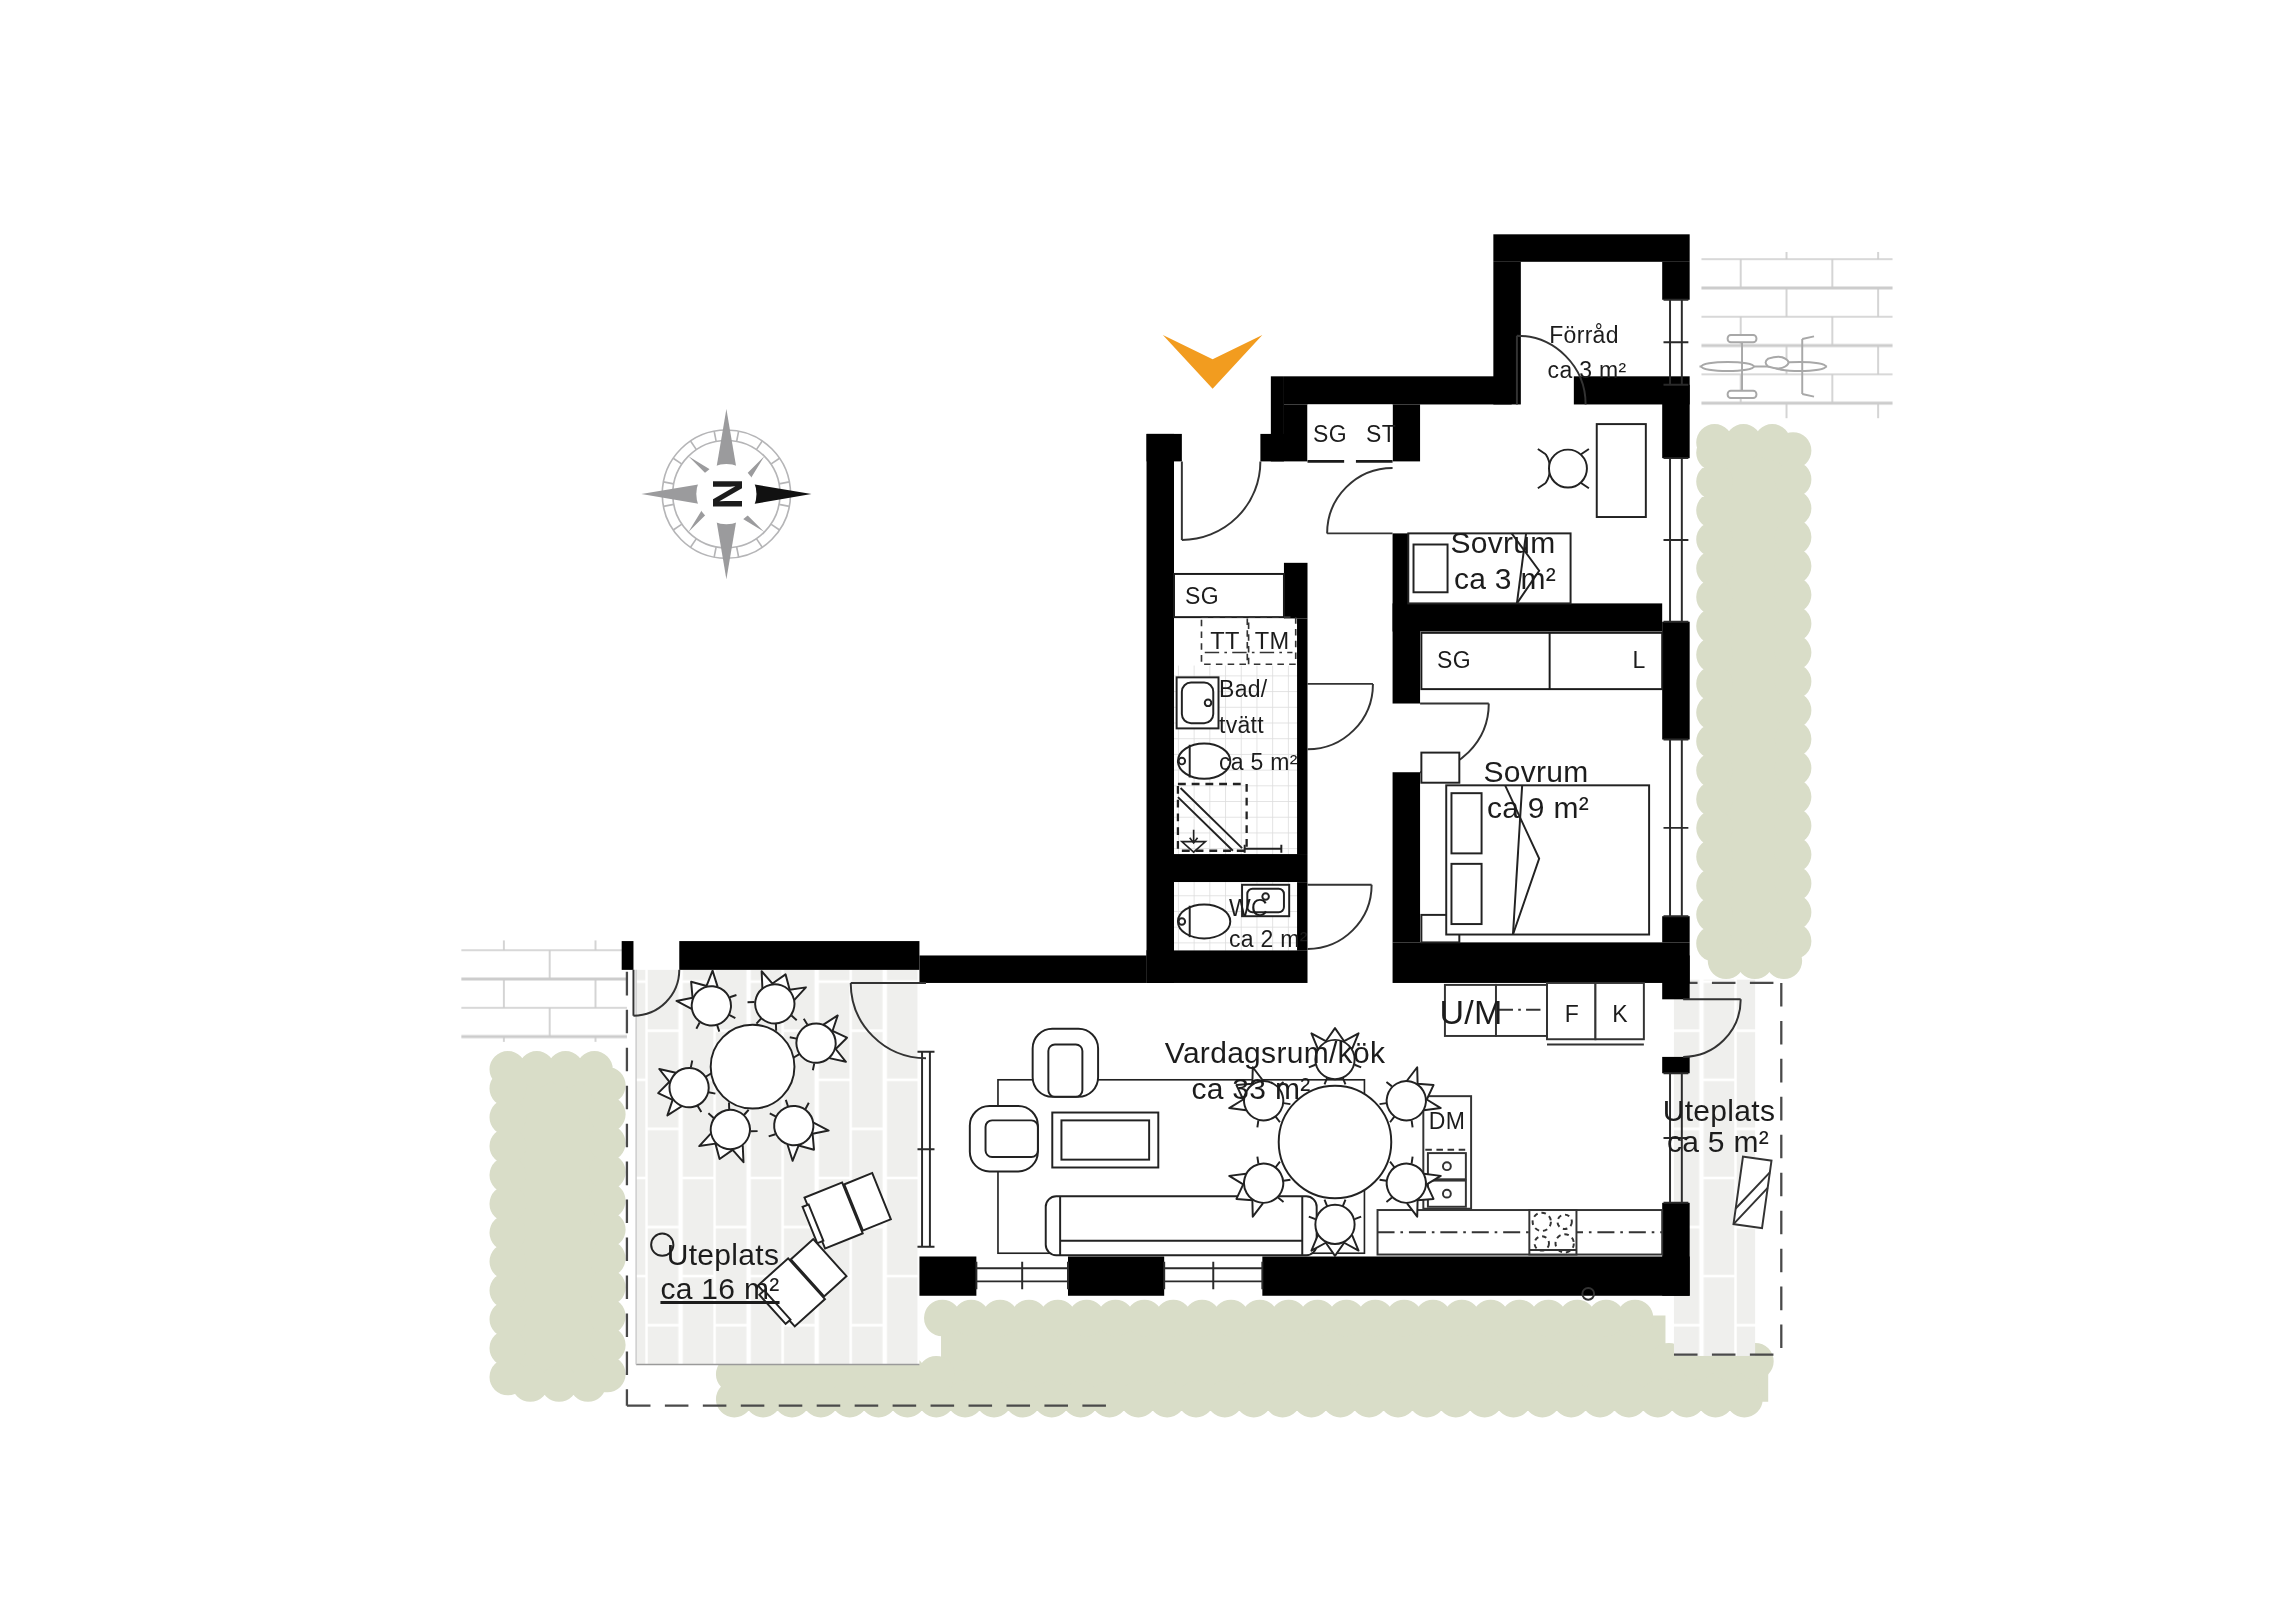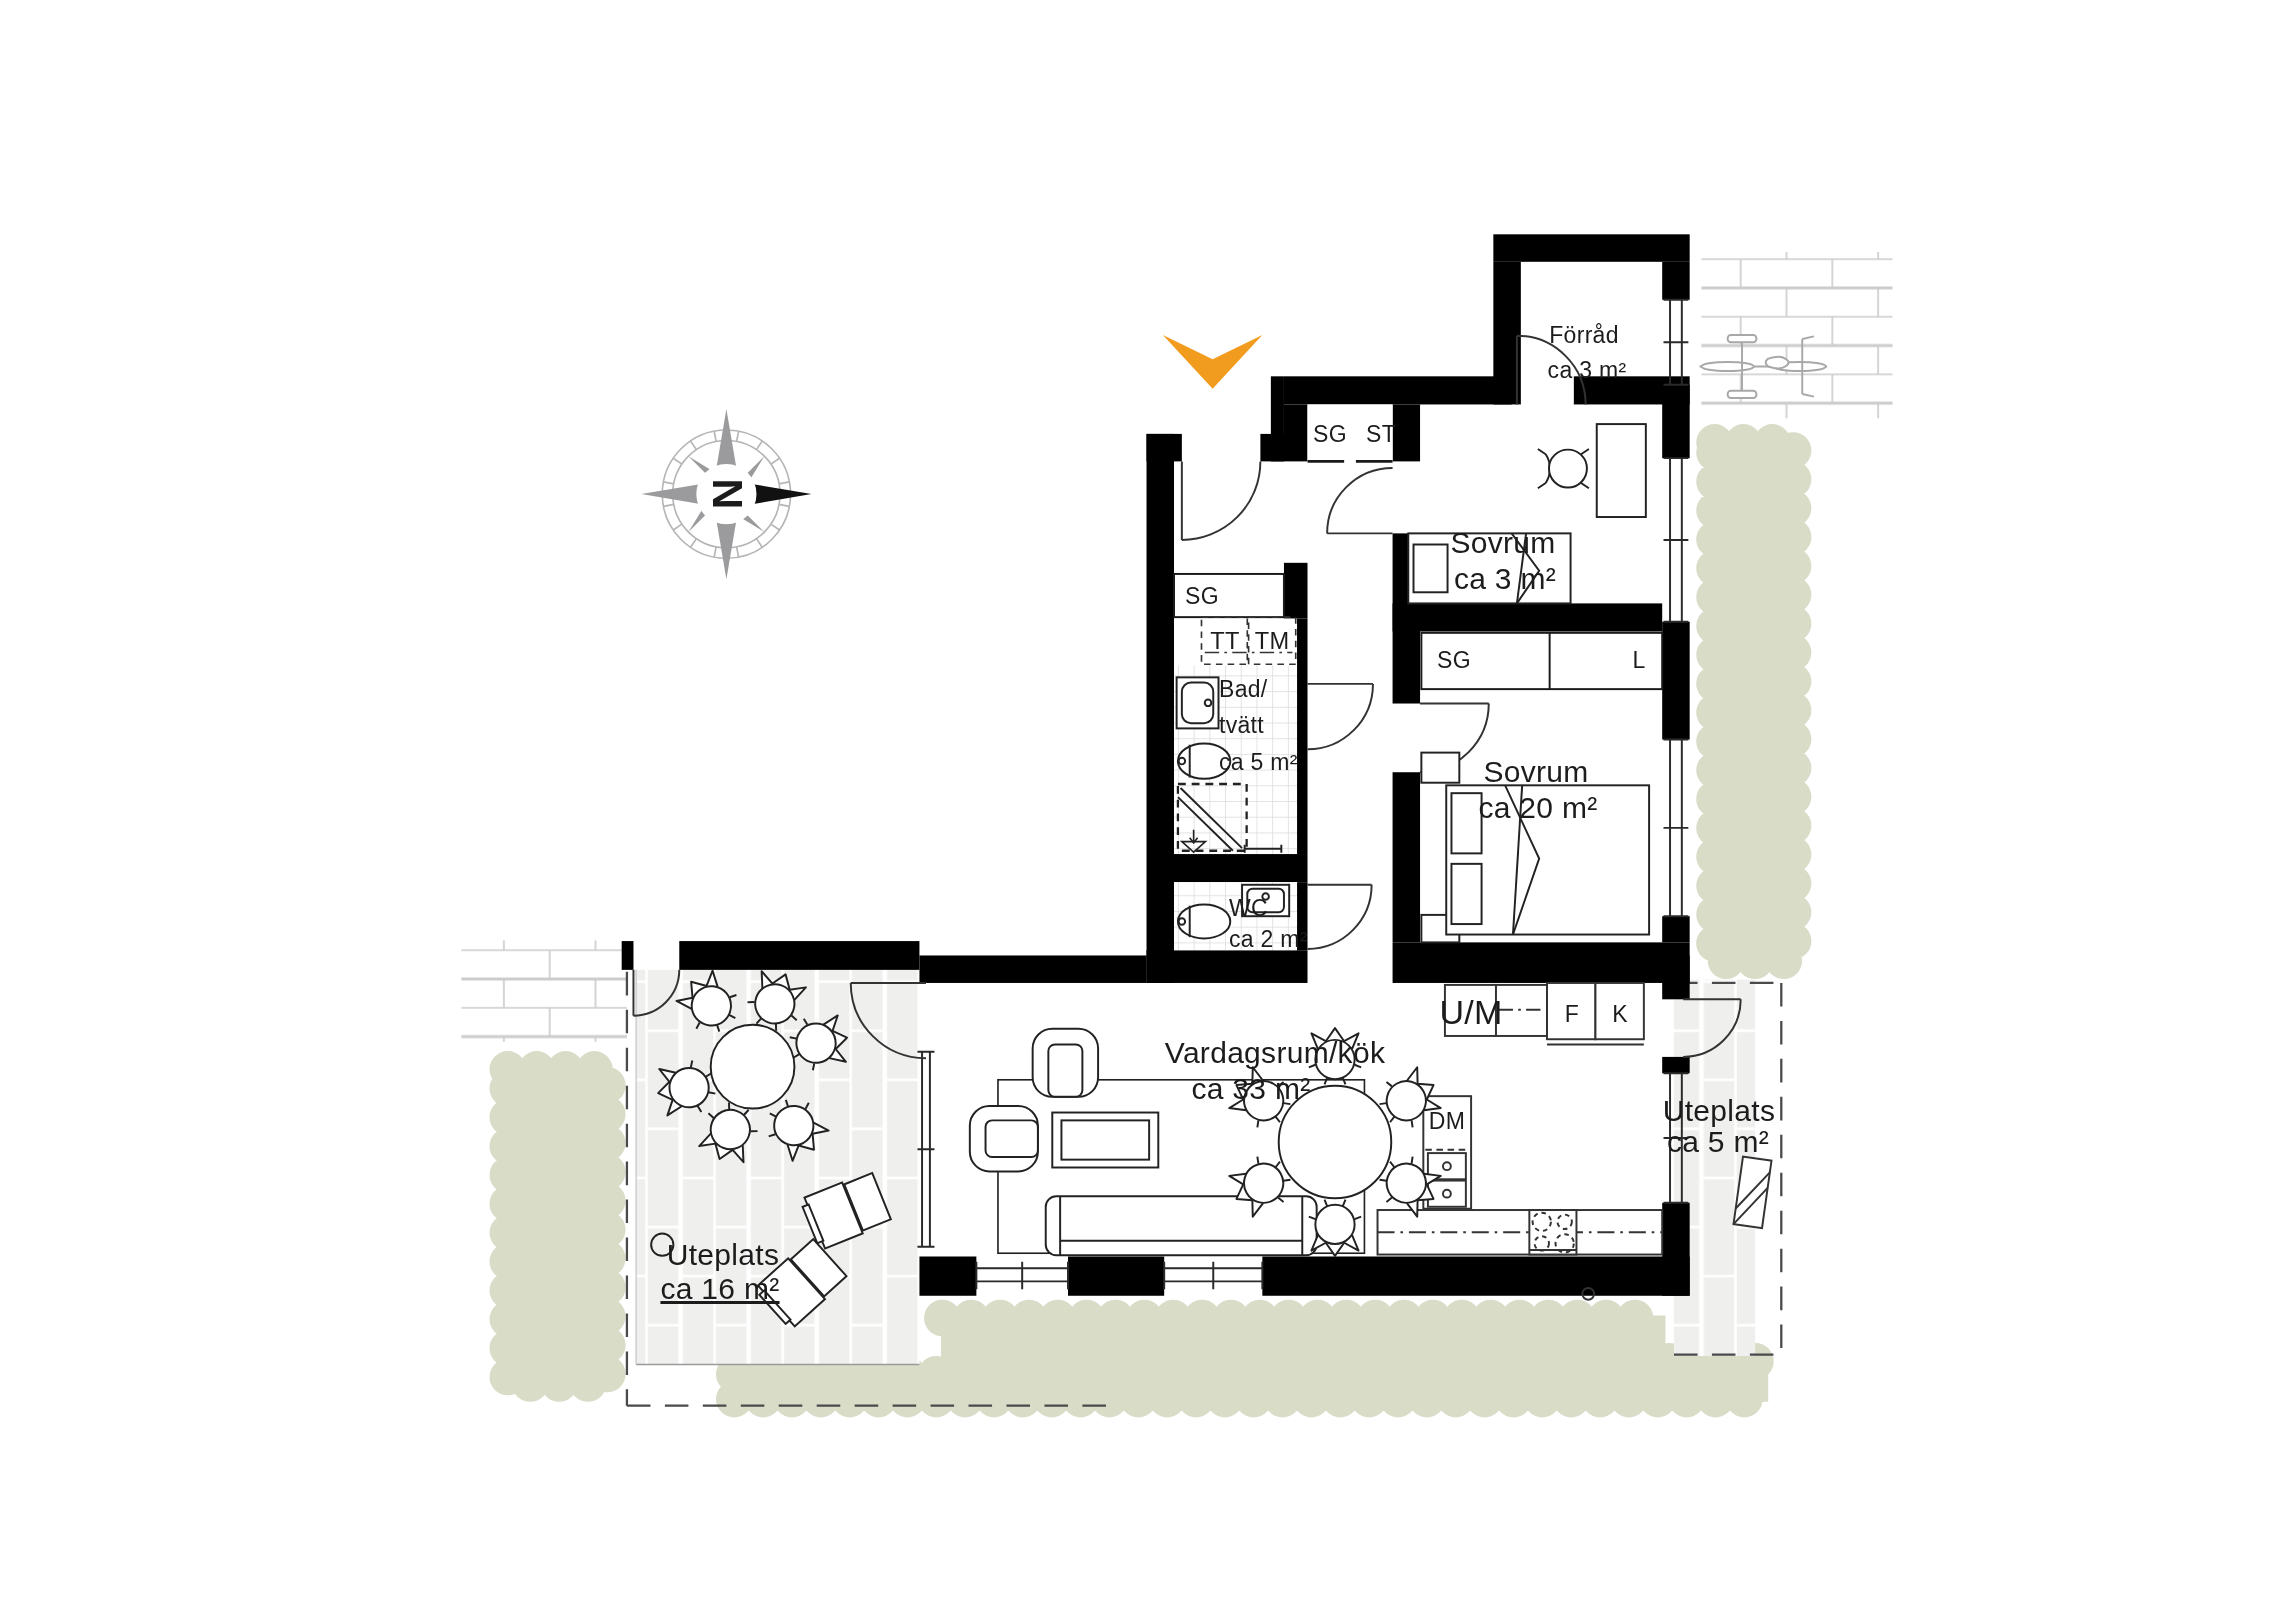--- a/index.html
+++ b/index.html
@@ -387,21 +387,21 @@
 <div class="lbl f40 left" style="left:1219px;top:725px;">tvätt</div>
 <div class="lbl f40 left" style="left:1219px;top:762px;">ca 5 m²</div>
 
 <div class="lbl f40 left" style="left:1229px;top:908px;">WC</div>
 <div class="lbl f40 left" style="left:1229px;top:939px;">ca 2 m²</div>
 
 <div class="lbl f40" style="left:1454px;top:660px;">SG</div>
 <div class="lbl f40" style="left:1639px;top:660px;">L</div>
 
 <div class="lbl f46" style="left:1536px;top:736px;">Sovrum</div>
-<div class="lbl f46" style="left:1538px;top:772px;">ca 20 m²</div>
+<div class="lbl f46" style="left:1538px;top:772px;">ca 9 m²</div>
 
 <div class="lbl f38" style="left:1471px;top:1012px;">U/M</div>
 <div class="lbl f40" style="left:1572px;top:1014px;">F</div>
 <div class="lbl f40" style="left:1620px;top:1014px;">K</div>
 <div class="lbl f40" style="left:1447px;top:1121px;">DM</div>
 
 <div class="lbl f46" style="left:1275px;top:1017px;">Vardagsrum/kök</div>
 <div class="lbl f46" style="left:1251px;top:1053px;">ca 33 m²</div>
 
 <div class="lbl f46" style="left:723px;top:1219px;">Uteplats</div>

